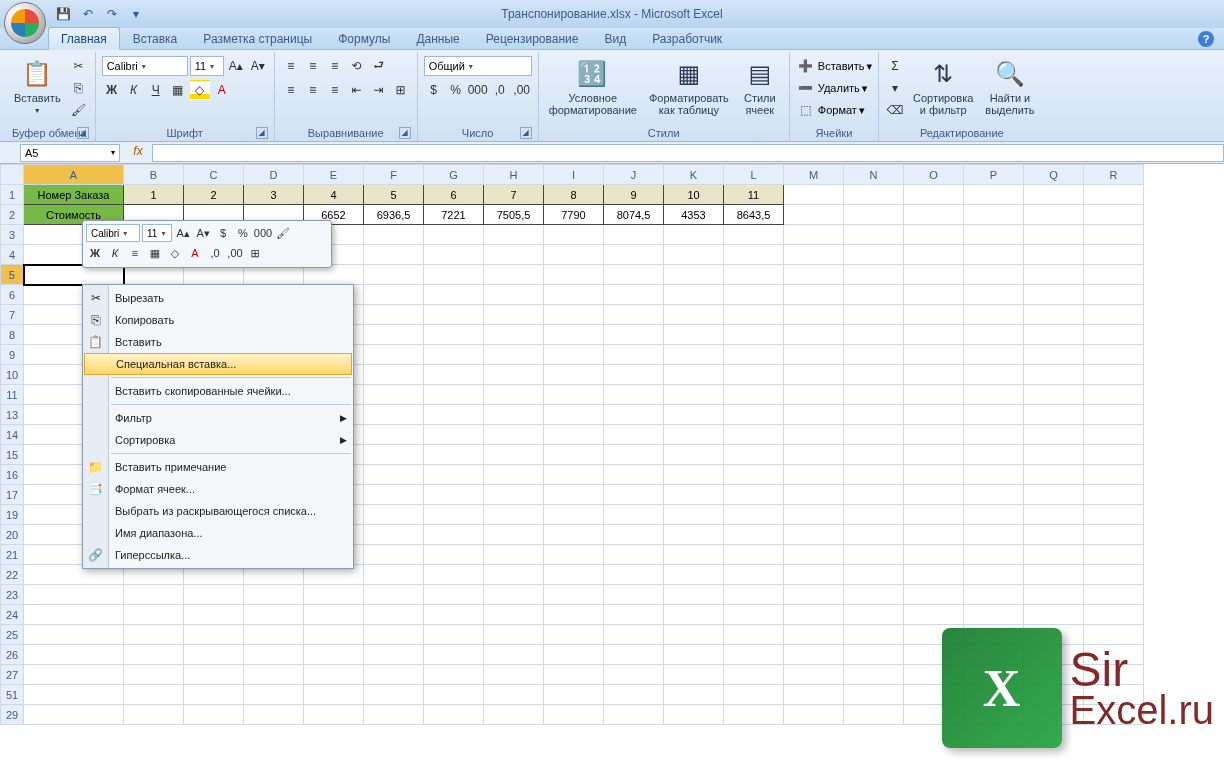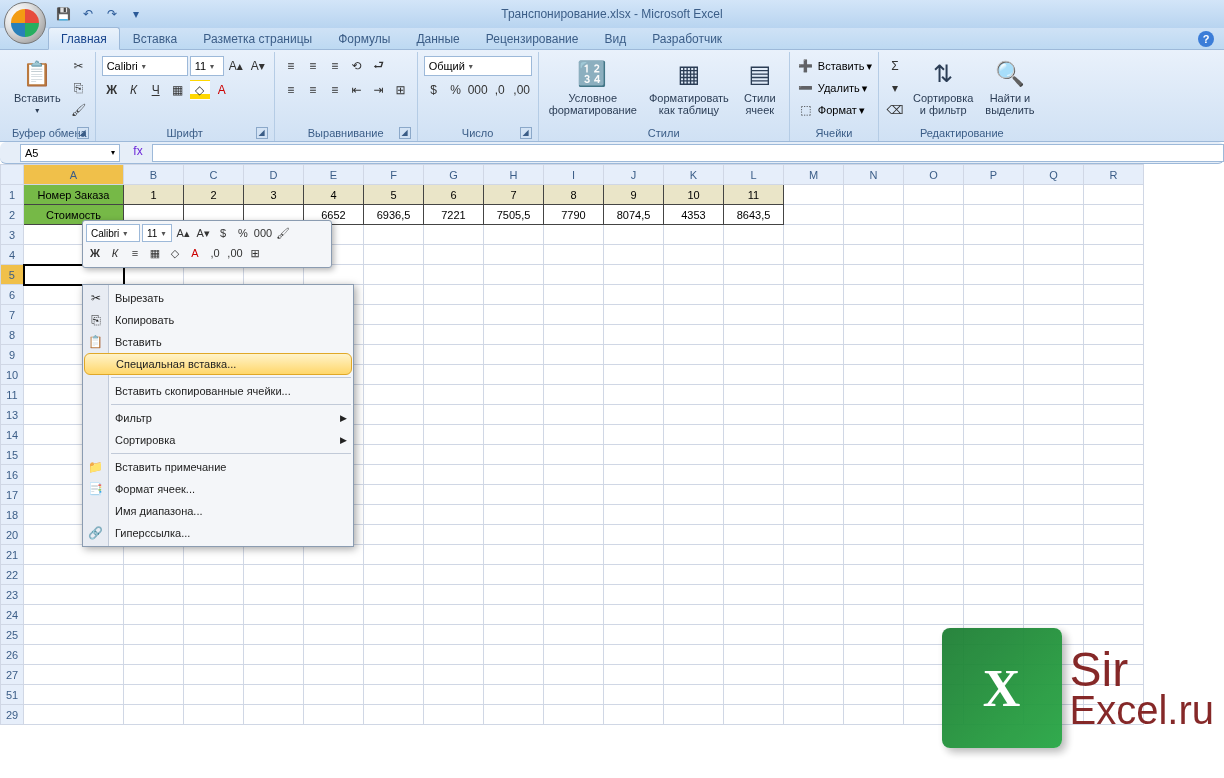--- a/index.html
+++ b/index.html
@@ -27,25 +27,25 @@
 .group-body { flex:1; display:flex; align-items:flex-start; gap:4px; padding-top:2px;}
 .big-btn { display:flex; flex-direction:column; align-items:center; justify-content:center; padding:2px 4px; cursor:pointer; text-align:center; font-size:11px; color:#2b3d55; gap:2px; min-width:46px;}
 .big-btn .ico { width:32px; height:32px; display:flex; align-items:center; justify-content:center; font-size:24px;}
 .sm-row { display:flex; gap:2px; align-items:center; }
 .sm-btn { width:20px; height:20px; border:1px solid transparent; display:flex; align-items:center; justify-content:center; font-size:12px; cursor:pointer; color:#333;}
 .combo { height:20px; border:1px solid #9db9d9; background:#fff; display:flex; align-items:center; padding:0 4px; font-size:11px;}
 .combo .dd { margin-left:4px; font-size:8px; color:#555;}
 .stack { display:flex; flex-direction:column; gap:2px;}
 
 
-.formula-bar { height:22px; background:#e6eef8; border-bottom:1px solid #9db9d9; display:flex; align-items:center;border-radius:6px;}
+.formula-bar { height:22px; background:#e6eef8; border-bottom:1px solid #9db9d9; display:flex; align-items:center;}
 .name-box { width:100px; height:18px; border:1px solid #9db9d9; background:#fff; display:flex; align-items:center; padding:0 4px; margin-left:20px; font-size:11px;}
 .name-box .dd { margin-left:auto; font-size:8px;}
 .fx-area { flex:1; display:flex; align-items:center; margin-left:8px;}
-.fx-btn { width:20px; height:18px; text-align:center; color:#6d28d9; font-size:12px;}
+.fx-btn { width:20px; height:18px; text-align:center; font-style:italic; color:#a16207; font-size:12px;}
 .formula-input { flex:1; height:18px; border:1px solid #9db9d9; background:#fff; margin-left:4px; padding:0 4px;}
 
 
 .sheet-area { position:relative; background:#fff; }
 .grid { border-collapse:collapse; table-layout:fixed;}
 .grid th, .grid td { border:1px solid #d0d7e5; height:20px; font-size:11px; text-align:center; overflow:hidden; white-space:nowrap;}
 .grid .row-hdr { width:23px; background:#e6eefa; color:#3b5d87; font-weight:normal;}
 .grid .col-hdr { background:#e6eefa; color:#3b5d87; font-weight:normal; }
 .grid .corner { background:#e6eefa; width:23px;}
 .grid td.green-hdr { background:#76b947; font-weight:normal; text-align:center; border:1px solid #444;}
@@ -60,21 +60,21 @@
 .mini-toolbar .row { display:flex; gap:2px; align-items:center; margin-bottom:2px;}
 .mini-toolbar .combo { height:18px; font-size:10px;}
 .mini-toolbar .sm-btn { width:18px; height:18px; font-size:11px;}
 
 
 .context-menu { position:absolute; left:82px; top:284px; width:272px; background:#f4f6f9; border:1px solid #8b9cb1; box-shadow:2px 2px 8px rgba(0,0,0,0.35); z-index:50; padding:2px 0;}
 .context-menu .cm-gutter { width:26px; background:#e8ecf3; position:absolute; left:0; top:0; bottom:0; border-right:1px solid #c1cad8;}
 .context-menu .cm-item { position:relative; display:flex; align-items:center; height:22px; padding-left:32px; padding-right:20px; font-size:11px; cursor:pointer; color:#222;}
 .context-menu .cm-item .cm-ico { position:absolute; left:4px; width:18px; text-align:center; font-size:12px;}
 .context-menu .cm-item .arrow { position:absolute; right:6px; font-size:9px;}
-.context-menu .cm-item.hover { background:linear-gradient(#fff3c9,#ffd76b); border:1px solid #e0a828; border-radius:6px; margin:0 1px; padding-left:31px;}
+.context-menu .cm-item.hover { background:linear-gradient(#fff3c9,#ffd76b); border:1px solid #e0a828; border-radius:0; margin:0 1px; padding-left:31px;}
 .context-menu .cm-sep { height:1px; background:#c1cad8; margin:2px 2px 2px 28px;}
 
 
 .watermark { position:absolute; right:10px; bottom:30px; display:flex; align-items:center; gap:8px; opacity:0.95; pointer-events:none;}
 .watermark .excel-ico { width:120px; height:120px; background:linear-gradient(135deg,#1e7e34,#28a745); border-radius:8px; display:flex; align-items:center; justify-content:center; color:#fff; font-size:52px; font-weight:bold; font-family:Georgia,serif; box-shadow:4px 4px 8px rgba(0,0,0,0.3);}
 .watermark .wm-text { font-family: 'Brush Script MT', cursive; font-size:48px; color:#7f1d1d; line-height:0.9;}
 .watermark .wm-text .line2 { font-size:40px;}
 </style>
 </head>
 <body>
@@ -622,21 +622,21 @@
           <td class=""></td>
           <td class=""></td>
           <td class=""></td>
           <td class=""></td>
           <td class=""></td>
           <td class=""></td>
           <td class=""></td>
           <td class=""></td>
         </tr>
         <tr>
-          <th class="row-hdr">18</th>
+          <th class="row-hdr">19</th>
           <td class=""></td>
           <td class=""></td>
           <td class=""></td>
           <td class=""></td>
           <td class=""></td>
           <td class=""></td>
           <td class=""></td>
           <td class=""></td>
           <td class=""></td>
           <td class=""></td>
@@ -931,20 +931,24 @@
     <div class="cm-item">
       <span class="cm-ico">📁</span>
       <span>Вставить примечание</span>
     </div>
     <div class="cm-item">
       <span class="cm-ico">📑</span>
       <span>Формат ячеек...</span>
     </div>
     <div class="cm-item">
       <span class="cm-ico"></span>
+      <span>Выбрать из раскрывающегося списка...</span>
+    </div>
+    <div class="cm-item">
+      <span class="cm-ico"></span>
       <span>Имя диапазона...</span>
     </div>
     <div class="cm-item">
       <span class="cm-ico">🔗</span>
       <span>Гиперссылка...</span>
     </div>
   </div>
 
 <div class="watermark">
   <div class="excel-ico">X</div>

